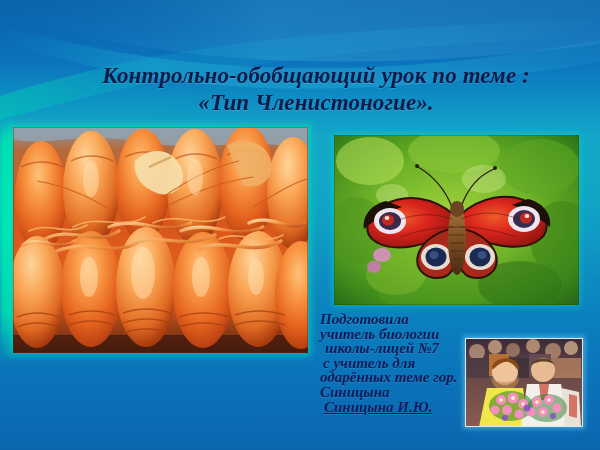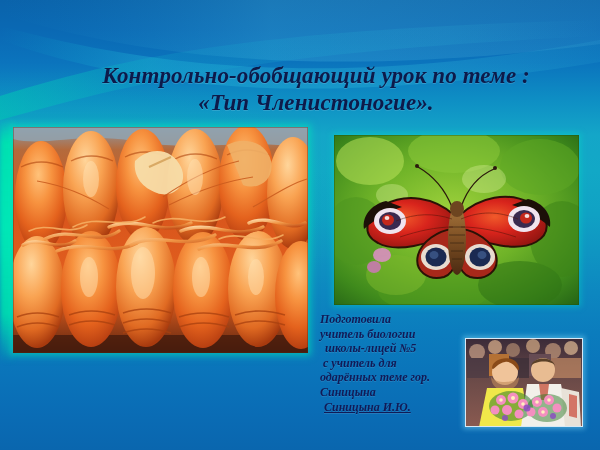--- a/index.html
+++ b/index.html
@@ -62,21 +62,21 @@
     box-shadow:0 0 5px 2px rgba(140,230,255,.45);
   }
   .photo svg{display:block;width:100%;height:100%;}
 
   
   .author{
     position:absolute;left:320px;top:312px;width:160px;
     color:#111a56;
     font-family:"Liberation Serif", serif;
     font-weight:bold;font-style:italic;
-    font-size:12px;line-height:14.6px;
+    font-size:15px;line-height:14.6px;
     text-shadow:0 1px 0 rgba(255,255,255,.1);
     z-index:3;
   }
   .author .ln{display:block;white-space:nowrap;}
   .author .ln.i1{padding-left:5px;}
   .author .ln.i2{padding-left:3px;}
   .author .ln.i3{padding-left:4px;text-decoration:underline;}
   
   #photo-people{z-index:4;}
 </style>
@@ -113,21 +113,21 @@
   <div class="leftglow"></div>
 
   <div class="title">
     <span>Контрольно-обобщающий урок по теме :</span>
     <span class="l2">«Тип Членистоногие».</span>
   </div>
 
   <div class="author">
     <span class="ln">Подготовила</span>
     <span class="ln">учитель биологии</span>
-    <span class="ln i1">школы-лицей №5</span>
+    <span class="ln i1">школы-лицей №7</span>
     <span class="ln i2">с учитель для</span>
     <span class="ln">одарённых теме гор.</span>
     <span class="ln">Синицына</span>
     <span class="ln i3">Синицына И.Ю.</span>
   </div>
 
   <div class="photo" id="photo-crayfish">
     <svg viewBox="0 0 295 226" preserveAspectRatio="none">
       <defs>
         <linearGradient id="cfbg" x1="0" y1="0" x2="0" y2="1">

